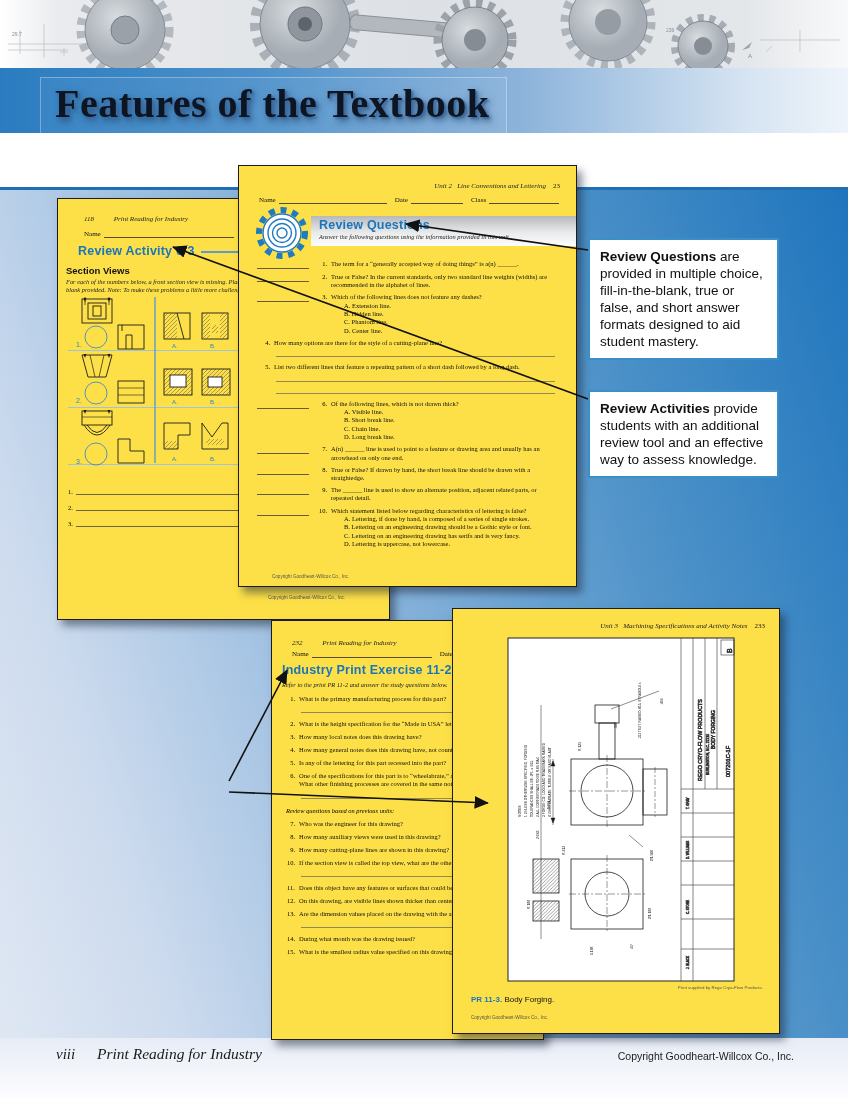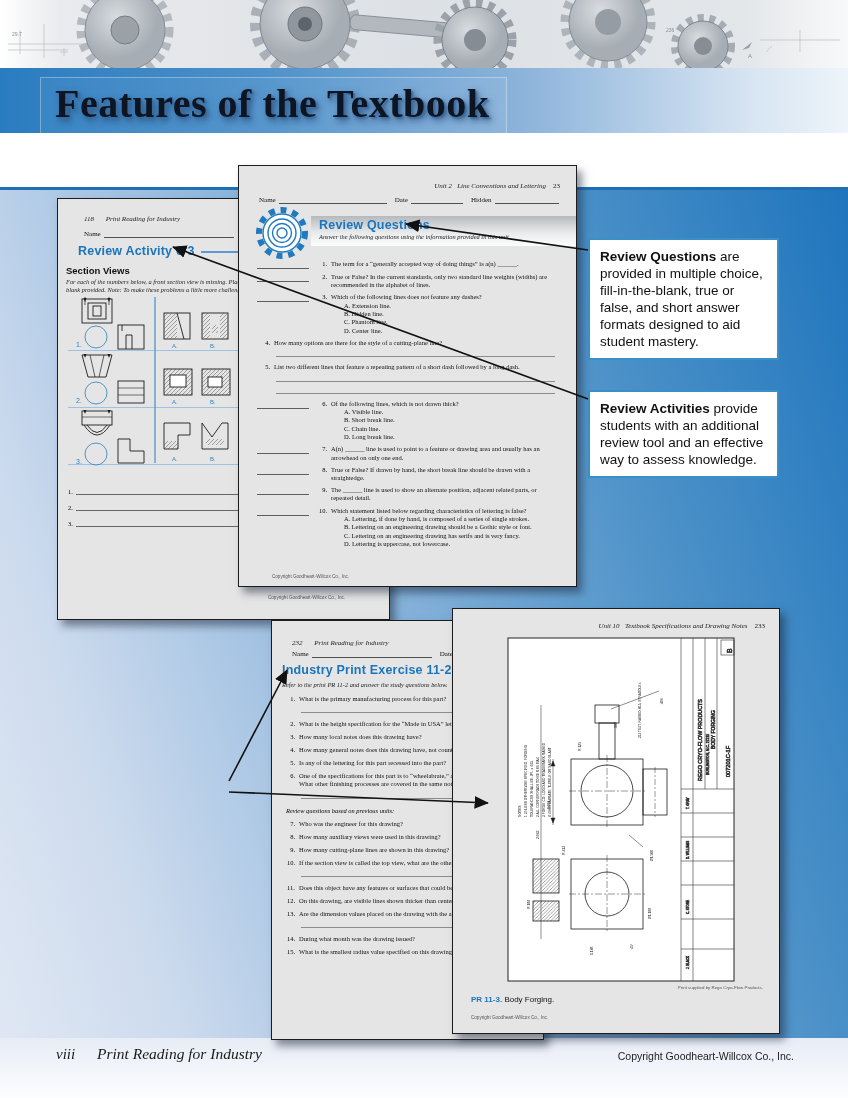--- a/index.html
+++ b/index.html
@@ -17,24 +17,24 @@
   #page-title{font-family:"Liberation Serif",serif;font-weight:bold;font-size:40px;
     color:#0d1422;letter-spacing:.5px;
     text-shadow:2px 2px 2px #3b6a9d,3px 4px 7px rgba(30,60,100,.75);}
   
   #panel{position:absolute;left:0;top:187px;width:848px;height:851px;
     border-top:3px solid #1f6fb4;
     background:linear-gradient(252deg,#1f75bd 0%,#4f93c9 28%,#93b9de 58%,#cddbee 84%,#dfe7f3 100%);}
   #footer-band{position:absolute;left:0;top:1038px;width:848px;height:60px;
     background:linear-gradient(180deg,#e7ecf6 0%,#f4f6fb 60%,#fdfdff 100%);}
   
-  .page{position:absolute;background:#e5e5e5;border:1px solid #1c1c1c;overflow:hidden;
+  .page{position:absolute;background:#fde047;border:1px solid #1c1c1c;overflow:hidden;
     box-shadow:5px 6px 8px rgba(25,35,55,.5);}
   .folio-line{font:italic 7px "Liberation Serif",serif;color:#222;}
-  .folio-num{font-style:italic;margin-right:10px;}
+  .folio-num{font-style:italic;margin-right:18px;}
   .nd{display:flex;align-items:flex-end;font:7px "Liberation Serif",serif;color:#111;text-align:right;}
   .nd .ln{border-bottom:1px solid rgba(30,30,30,.75);height:7px;}
   .bluehead{font:bold 12.5px "Liberation Sans",sans-serif;color:#1b75bc;letter-spacing:.2px;white-space:nowrap;}
   .headrow{display:flex;align-items:center;}
   .hline{flex:1;height:2.4px;background:#5b9bd0;margin:2px 0 0 6px;}
   .instr{font:italic 6.4px "Liberation Serif",serif;color:#222;line-height:8px;}
   .tiny-copy{font:4.6px "Liberation Sans",sans-serif;color:#555;}
   
   #pageB .band{position:absolute;left:72px;top:50px;right:0;height:30px;
     background:linear-gradient(180deg,#b6b9bc 0%,#e9eaeb 55%,#fdfdfd 100%);}
@@ -236,21 +236,21 @@
     <div class="folio-line" style="position:absolute;right:16px;top:16px;">
       <span>Unit 2</span>&nbsp;&nbsp;
       <span>Line Conventions and Lettering</span>&nbsp;&nbsp;&nbsp;
       <span style="font-style:normal">23</span>
     </div>
     <div class="nd" style="position:absolute;left:20px;top:30px;width:300px;">
       <span>Name</span>
       <span class="ln" style="width:108px;margin:0 8px 0 3px;"></span>
       <span>Date</span>
       <span class="ln" style="width:52px;margin:0 8px 0 3px;"></span>
-      <span>Hidden</span>
+      <span>Class</span>
       <span class="ln" style="flex:1;margin-left:3px;"></span>
     </div>
     <div class="band"></div>
     <svg style="position:absolute;left:12px;top:36px;" width="62" height="62" viewBox="0 0 62 62">
       <circle cx="31" cy="31" r="23" fill="none" stroke="#1f7ac0" stroke-width="6" stroke-dasharray="6 5.8"></circle>
       <circle cx="31" cy="31" r="19" fill="#fff" stroke="#1f7ac0" stroke-width="1.4"></circle>
       <circle cx="31" cy="31" r="14" fill="none" stroke="#1f7ac0" stroke-width="1.4"></circle>
       <circle cx="31" cy="31" r="9.5" fill="none" stroke="#1f7ac0" stroke-width="1.4"></circle>
       <circle cx="31" cy="31" r="5" fill="none" stroke="#1f7ac0" stroke-width="1.4"></circle>
     </svg>
@@ -536,22 +536,22 @@
               <div class="ctext">What is the smallest radius value specified on this drawing?</div>
 
             </div>
           </div>
         </div>
     </div>
   </div>
 
   <div class="page z5" id="pageD" style="left:452px;top:608px;width:326px;height:424px;">
     <div class="folio-line" style="position:absolute;right:14px;top:13px;">
-      <span>Unit 10</span>&nbsp;&nbsp;
-      <span>Textbook Specifications and Drawing Notes</span>&nbsp;&nbsp;&nbsp;
+      <span>Unit 3</span>&nbsp;&nbsp;
+      <span>Machining Specifications and Activity Notes</span>&nbsp;&nbsp;&nbsp;
       <span style="font-style:normal">233</span>
     </div>
     <svg style="position:absolute;left:0;top:0;" width="326" height="424">
       <defs>
         <pattern id="hB" patternUnits="userSpaceOnUse" width="3.5" height="3.5">
           <path d="M0 3.5 L3.5 0" stroke="#444" stroke-width="0.5"></path>
         </pattern>
       </defs>
       <g fill="none" stroke="#222" stroke-width="1">
         <rect x="55" y="29" width="226" height="343" fill="#fff"></rect>

